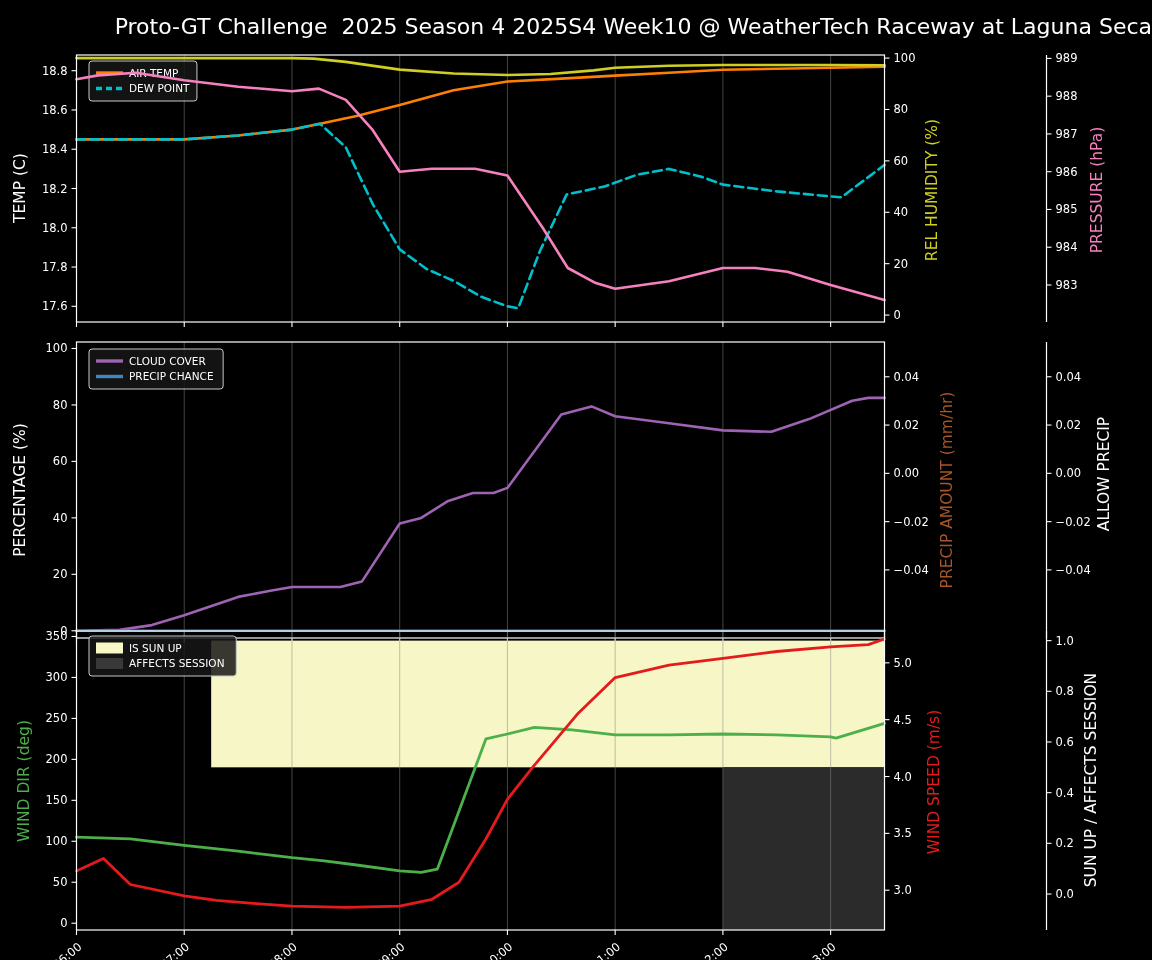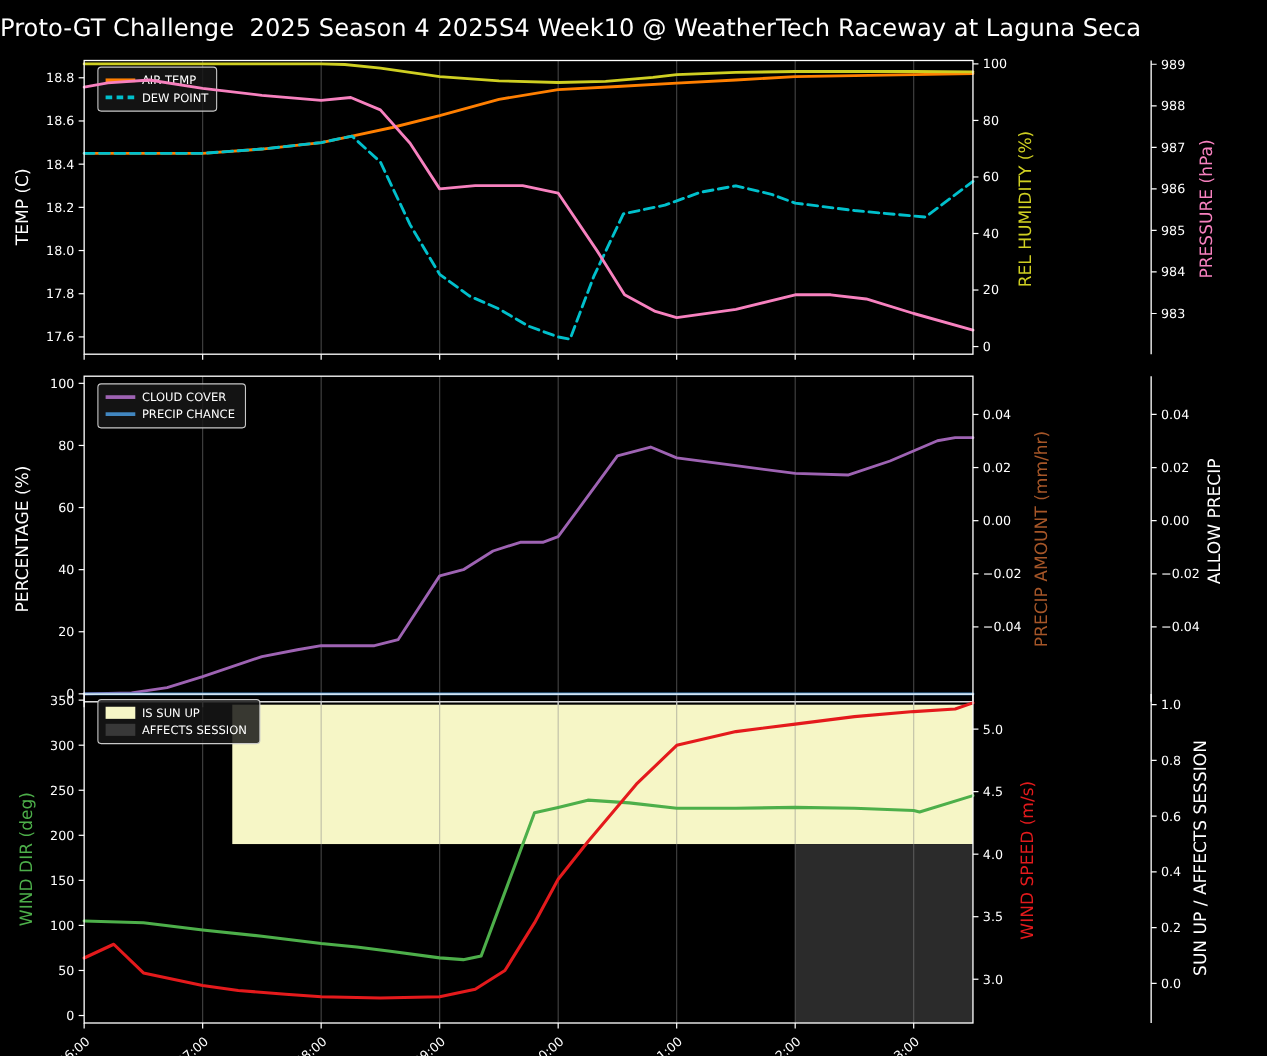--- a/index.html
+++ b/index.html
@@ -1,18 +1,18 @@
 <!DOCTYPE html>
 <html><head>
 <meta charset="utf-8">
 <style>
   html,body{margin:0;padding:0;background:#000;}
   .fig{position:relative;width:1152px;height:960px;background:#000;overflow:hidden;
        font-family:"DejaVu Sans","Liberation Sans",sans-serif;}
-  .title{position:absolute;left:0;top:14px;width:1152px;text-align:left;color:#fff;
+  .title{position:absolute;left:0;top:14px;width:1152px;text-align:right;color:#fff;
          font-size:22px;white-space:pre;}
   .ylab{position:absolute;transform:translate(-50%,-50%) rotate(-90deg);white-space:nowrap;
         font-size:15.5px;color:#fff;}
   svg{position:absolute;left:0;top:0;font-family:"DejaVu Sans","Liberation Sans",sans-serif;}
 </style>
 </head>
 <body>
 
 <div class="fig">
   <div class="title">Proto-GT Challenge  2025 Season 4 2025S4 Week10 @ WeatherTech Raceway at Laguna Seca</div>

